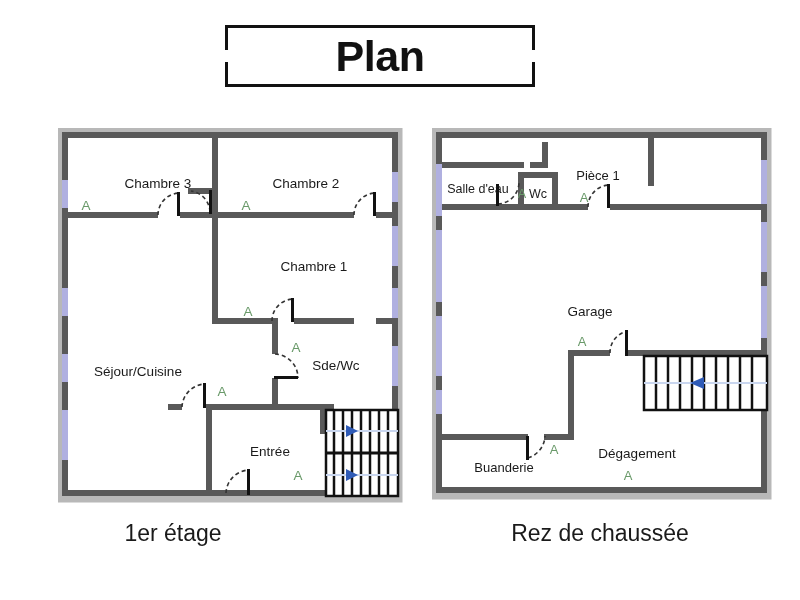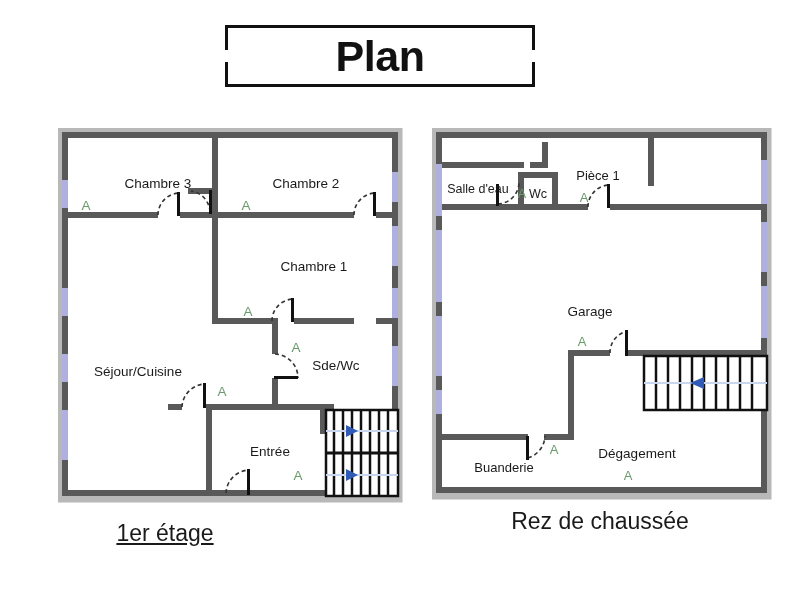--- a/index.html
+++ b/index.html
@@ -28,22 +28,22 @@
   }
 
   
   .plan{position:absolute;}
   .plan svg{display:block;}
 
   .caption{
     position:absolute;text-align:center;
     font-size:23px;color:#1a1a1a;white-space:nowrap;
   }
-  .cap-left{left:0;top:520px;width:330px;text-decoration:underline;}
-  .cap-right{left:400px;top:508px;width:400px;}
+  .cap-left{left:8px;top:520px;width:330px;}
+  .cap-right{left:400px;top:520px;width:400px;}
 
   
 </style>
 </head>
 <body>
 
 <div id="root">
 
   <div class="title-box">
     <div class="bracket b-tl"></div>

